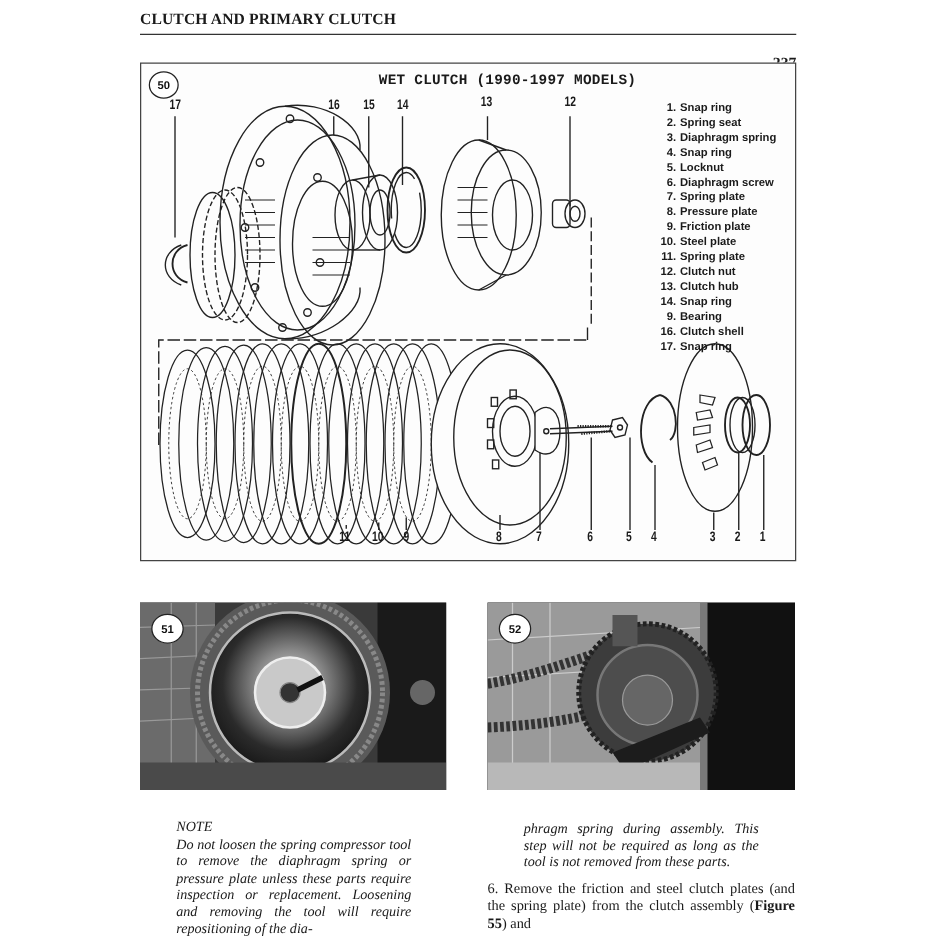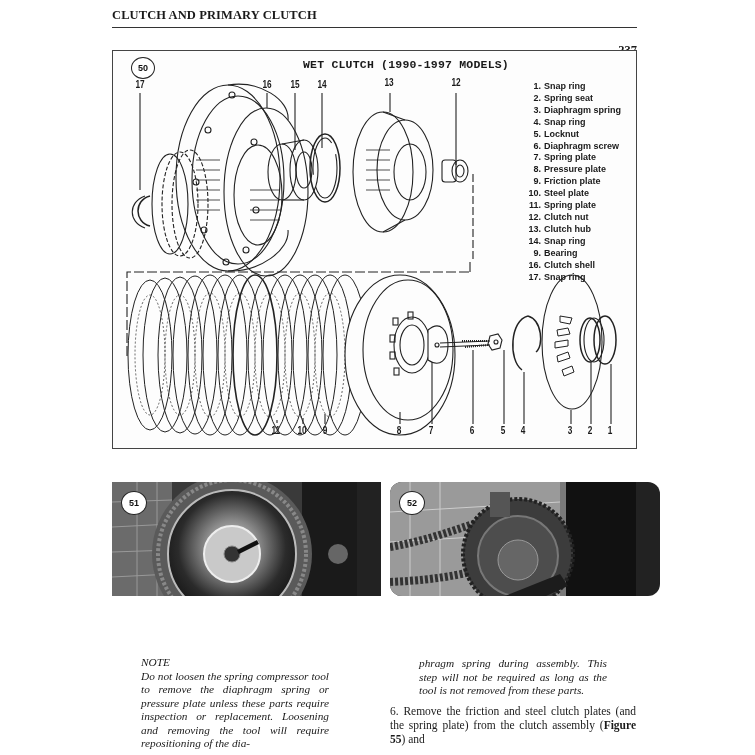--- a/index.html
+++ b/index.html
@@ -42,21 +42,21 @@
   }
   .legend {
     position:absolute; left:513px; top:69px; margin:12px; padding:0; list-style:none;
     font-family:"Liberation Sans", sans-serif; font-weight:bold; font-size:9px; line-height:11.9px;
     color:#1a1a1a;
   }
   .legend li { white-space:nowrap; }
   .legend .num { display:inline-block; width:16px; text-align:right; margin-right:3px; }
   .diagram-svg { position:absolute; left:0; top:0; }
   .photo {
-    position:absolute; top:482px; height:114px; overflow:hidden; background:#222;padding-left:24px;
+    position:absolute; top:482px; height:150px; overflow:hidden; background:#222;
   }
   .photo svg { position:absolute; left:0; top:0; }
   .note-block {
     position:absolute; left:141px; top:656px; width:188px;
     font-style:italic; font-size:11.3px; line-height:13.5px; text-align:justify;
   }
   .note-title { font-style:italic; }
   .cont-block {
     position:absolute; left:419px; top:657px; width:188px;
     font-style:italic; font-size:11.3px; line-height:13.5px; text-align:justify;
@@ -220,21 +220,21 @@
     <line x1="432" y1="362" x2="432" y2="424"></line>
     <line x1="473" y1="350" x2="473" y2="424"></line>
     <line x1="504" y1="350" x2="504" y2="424"></line>
     <line x1="524" y1="372" x2="524" y2="424"></line>
     <line x1="571" y1="410" x2="571" y2="424"></line>
     <line x1="591" y1="362" x2="591" y2="424"></line>
     <line x1="611" y1="364" x2="611" y2="424"></line>
   </g>
 </svg>
 
-<div class="fig-badge" style="left:131px; top:57px;">50</div>
+<div class="fig-badge" style="left:119px; top:57px;">50</div>
 <div class="fig-title">WET CLUTCH (1990-1997 MODELS)</div>
 
 <div class="callout" style="left:134px; top:78px;">17</div>
 <div class="callout" style="left:261px; top:78px;">16</div>
 <div class="callout" style="left:289px; top:78px;">15</div>
 <div class="callout" style="left:316px; top:78px;">14</div>
 <div class="callout" style="left:383px; top:76px;">13</div>
 <div class="callout" style="left:450px; top:76px;">12</div>
 
 <div class="callout" style="left:270px; top:424px;">11</div>
@@ -295,21 +295,21 @@
     <circle cx="120" cy="72" r="64" fill="url(#g51)" stroke="#bbb" stroke-width="2"></circle>
     <circle cx="120" cy="72" r="28" fill="#c9c9c9" stroke="#eee" stroke-width="2"></circle>
     <circle cx="120" cy="72" r="8" fill="#333" stroke="#888"></circle>
     <path d="M125 68 L145 58 L147 62 L127 72 Z" fill="#111"></path>
     <circle cx="226" cy="72" r="10" fill="#666"></circle>
     <rect x="0" y="128" width="245" height="22" fill="#4a4a4a"></rect>
   </svg>
   <div class="fig-badge" style="left:9px; top:9px; width:24px; height:22px;">51</div>
 </div>
 
-<div class="photo" style="left:390px; width:246px;border-radius:12px;">
+<div class="photo" style="left:390px; width:246px;">
   <svg width="246" height="150" viewBox="0 0 246 150">
     <rect width="246" height="150" fill="#7a7a7a"></rect>
     <rect x="0" y="0" width="170" height="150" fill="#9a9a9a"></rect>
     <g stroke="#ccc" stroke-width="1" fill="none">
       <line x1="0" y1="30" x2="170" y2="20"></line>
         <line x1="0" y1="60" x2="170" y2="50"></line>
       <line x1="20" y1="0" x2="20" y2="150"></line>
         <line x1="50" y1="0" x2="50" y2="150"></line>
     </g>
     <rect x="176" y="0" width="70" height="150" fill="#111"></rect>

